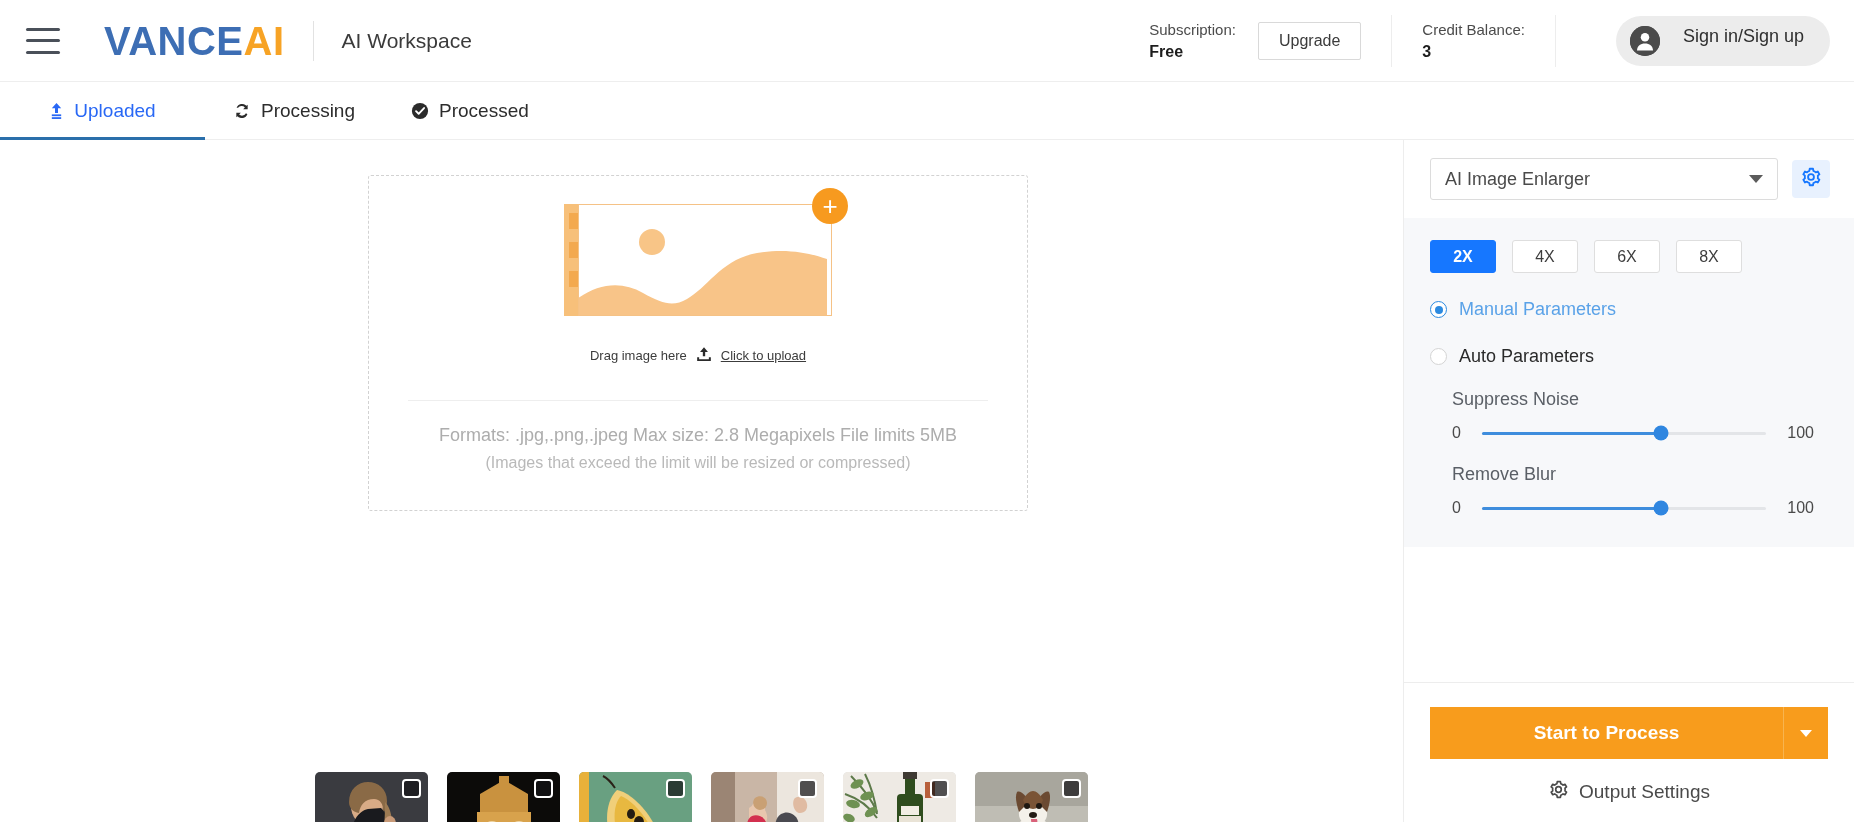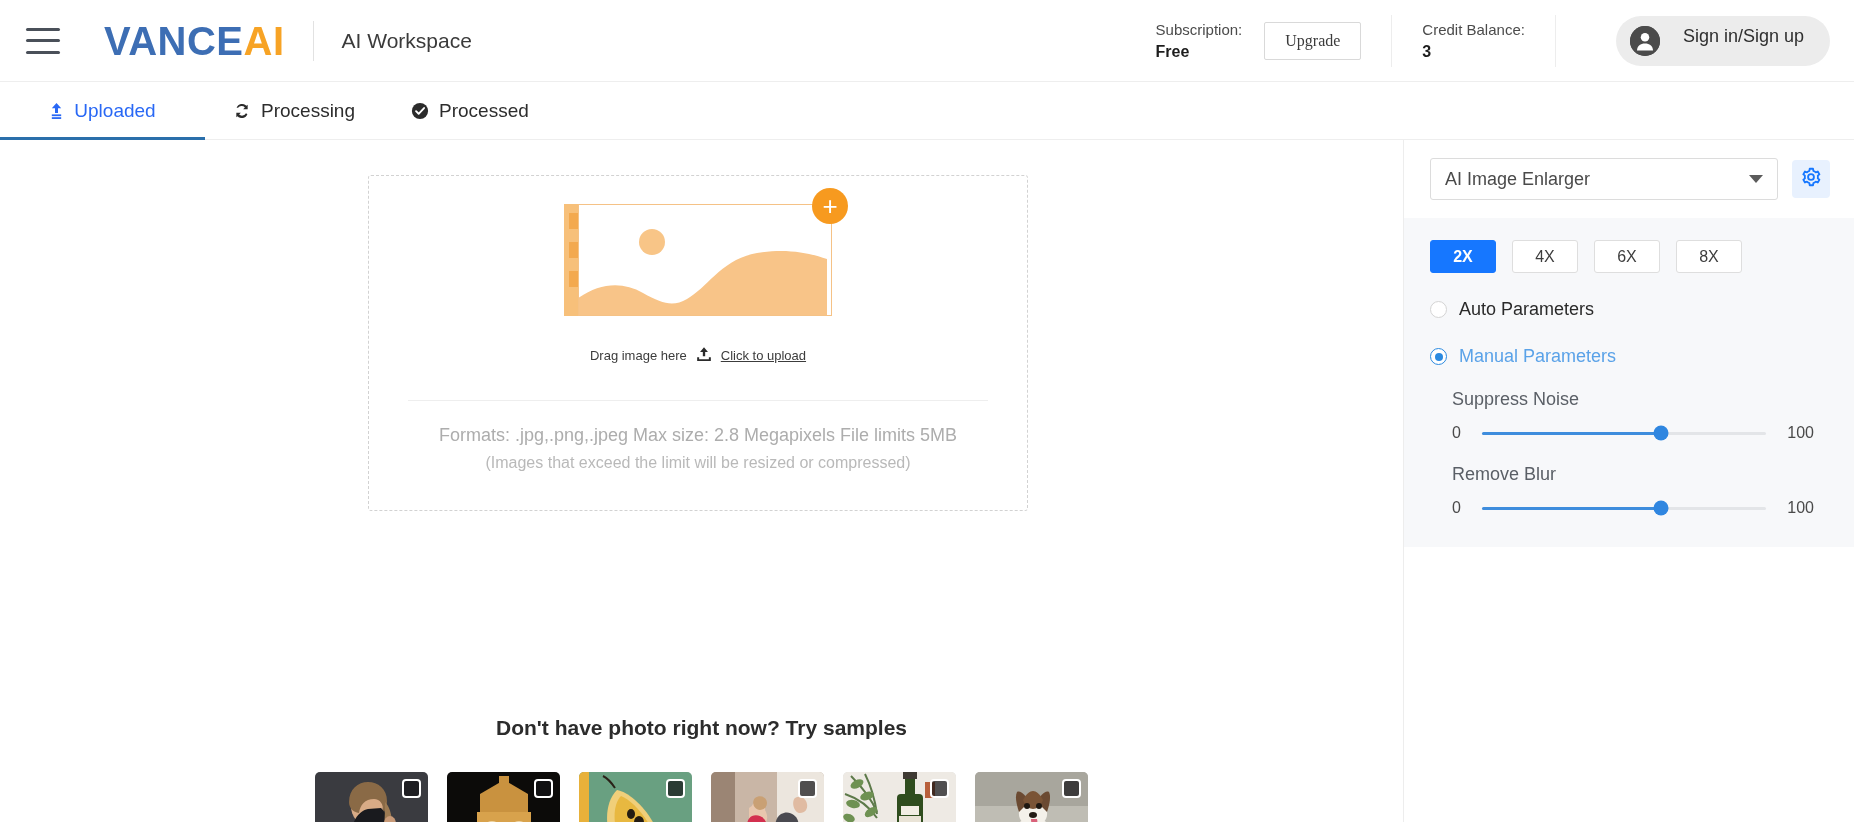--- a/index.html
+++ b/index.html
@@ -26,21 +26,21 @@
   .logo .v { color:#3d6eb4; font-weight:600; }
   .logo .ai { color:#f7a325; font-weight:600; }
   .hdr-divider { width:1px; height:40px; background:#e2e2e2; margin: 0 28px; }
   .workspace-title { font-size: 21px; color:#3b3b3b; }
   .hdr-right { margin-left:auto; display:flex; align-items:center; }
   .sub-block { display:flex; flex-direction:column; justify-content:flex-start; }
   .sub-label { font-size:15px; color:#4b4b4b; line-height:1.55; }
   .sub-value { font-size:16px; color:#1d1d1d; font-weight:700; line-height:1.35; }
   .upgrade-btn {
     margin-left: 22px; padding: 9px 20px; font-size:16px; color:#3b3b3b;
-    background:#fff; border:1px solid #d9d9d9; border-radius:2px; cursor:pointer;font-family:Liberation Serif, serif;
+    background:#fff; border:1px solid #d9d9d9; border-radius:2px; cursor:pointer;
   }
   .hdr-sep { width:1px; height:52px; background:#ededed; margin: 0 30px; }
   .credit-block { display:flex; flex-direction:column; justify-content:center; }
   .signin-btn {
     margin-left: 30px; display:flex; align-items:flex-start; gap:23px;
     background:#ececec; border-radius:30px; padding: 10px 26px 10px 14px;
     cursor:pointer; border:none;
   }
   .signin-btn .avatar { width:30px; height:30px; border-radius:50%; background:#4b4b4b; display:flex; align-items:center; justify-content:center; }
   .signin-btn .avatar svg { display:block; }
@@ -269,21 +269,20 @@
               </svg>
           </span>
           <span class="dz-link">Click to upload</span>
         </div>
 
         <div class="dz-rule"></div>
         <div class="dz-formats">Formats: .jpg,.png,.jpeg Max size: 2.8 Megapixels File limits 5MB</div>
         <div class="dz-note">(Images that exceed the limit will be resized or compressed)</div>
       </div>
 
-      <div class="samples-title">Don't have photo right now? Try samples</div>
 
       <div class="samples">
         <div class="thumb">
           <svg viewBox="0 0 113 105" preserveAspectRatio="none">
             <rect width="113" height="105" fill="#3a3b40"></rect>
             <ellipse cx="52" cy="34" rx="16" ry="19" fill="#d8ab86"></ellipse>
             <path d="M34 30c0-13 9-20 19-20s19 7 19 19c0 6-2 10-4 12 1-9-3-14-9-14-9 0-14 6-15 14-6-1-10-5-10-11z" fill="#8a6a46"></path>
             <path d="M66 36c5 5 8 12 8 22 0 10-3 20-5 28H40c-3-12-5-26-1-36 3-8 9-12 14-13z" fill="#191a1e"></path>
             <path d="M70 30c6 6 8 18 7 30-3 6-7 5-9 0 2-10 2-22 2-30z" fill="#9c7a52"></path>
             <ellipse cx="75" cy="52" rx="6" ry="8" fill="#c89a78"></ellipse>
@@ -421,27 +420,27 @@
       </div>
 
       <div class="sb-params">
         <div class="scale-row">
           <div class="scale-btn active">2X</div>
           <div class="scale-btn">4X</div>
           <div class="scale-btn">6X</div>
           <div class="scale-btn">8X</div>
         </div>
 
+        <div class="radio-row on">
+          <span class="radio on"></span>
+          <span class="radio-label">Manual Parameters</span>
+        </div>
         <div class="radio-row">
           <span class="radio"></span>
           <span class="radio-label">Auto Parameters</span>
-        </div>
-        <div class="radio-row on">
-          <span class="radio on"></span>
-          <span class="radio-label">Manual Parameters</span>
         </div>
 
         <div class="param">
           <div class="param-name">Suppress Noise</div>
           <div class="slider-row">
             <span class="s-min">0</span>
             <span class="track">
               <span class="fill" style="width:63%"></span>
               <span class="thumbdot" style="left:63%"></span>
             </span>
@@ -457,16 +456,33 @@
               <span class="fill" style="width:63%"></span>
               <span class="thumbdot" style="left:63%"></span>
             </span>
             <span class="s-max">100</span>
           </div>
         </div>
       </div>
 
       <div class="sb-spacer"></div>
 
+      <div class="sb-footer">
+        <div class="start-row">
+          <div class="start-btn">Start to Process</div>
+          <div class="start-caret">
+            <span class="c"></span>
+          </div>
+        </div>
+        <div class="output-row">
+          <span>
+            <svg width="21" height="21" viewBox="0 0 24 24" fill="none" stroke="#4a4a4a" stroke-width="1.9">
+              <circle cx="12" cy="12" r="3.2"></circle>
+              <path d="M19.4 13.5a7.8 7.8 0 0 0 0-3l1.8-1.4-1.8-3.1-2.2.9a7.7 7.7 0 0 0-2.6-1.5L14.2 3h-3.6l-.4 2.4A7.7 7.7 0 0 0 7.6 6.9l-2.2-.9-1.8 3.1 1.8 1.4a7.8 7.8 0 0 0 0 3l-1.8 1.4 1.8 3.1 2.2-.9a7.7 7.7 0 0 0 2.6 1.5l.4 2.4h3.6l.4-2.4a7.7 7.7 0 0 0 2.6-1.5l2.2.9 1.8-3.1z" stroke-linejoin="round"></path>
+            </svg>
+          </span>
+          <span class="output-label">Output Settings</span>
+        </div>
+      </div>
     </div>
 
   </div>
 </div>
 
 </body></html>

